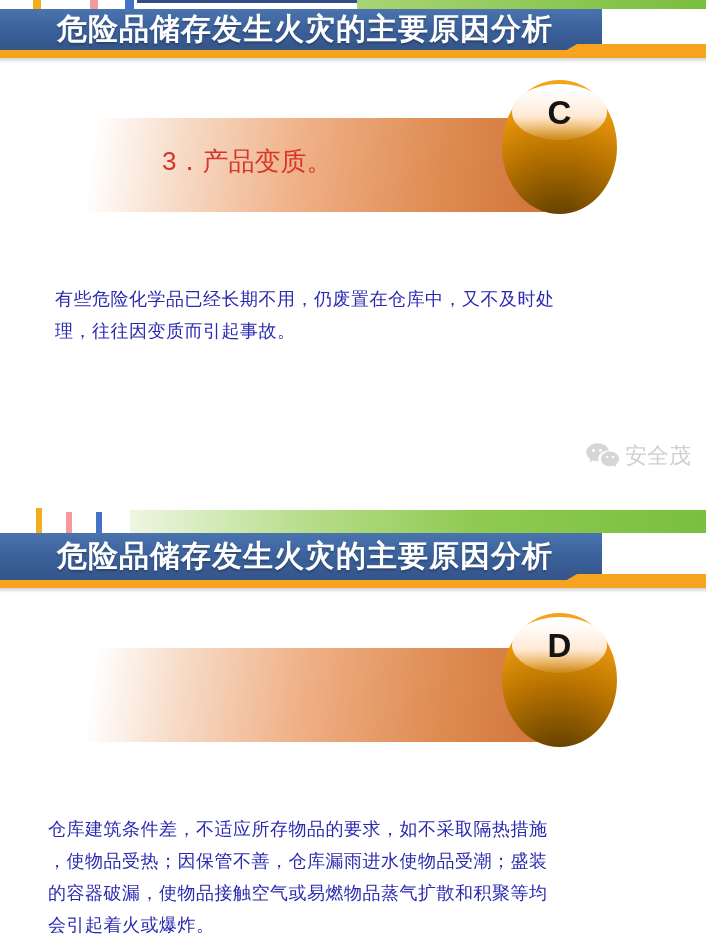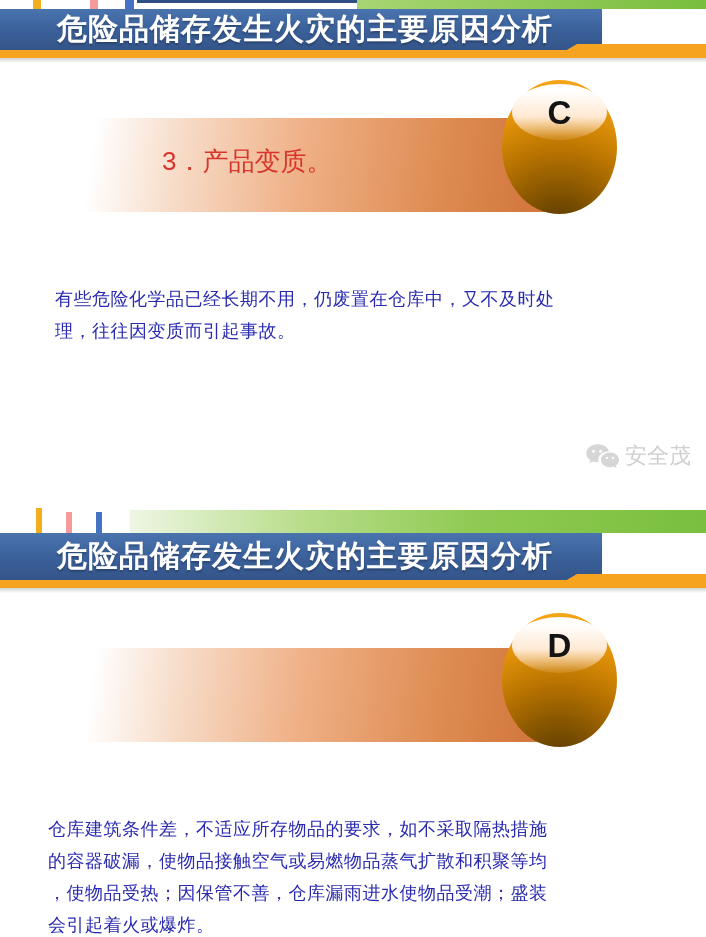--- a/index.html
+++ b/index.html
@@ -83,21 +83,21 @@
 
   
   .body-text { position:absolute; color:var(--body-blue,#2a2ab0);
     font-size:18px; line-height:32px; font-weight:500; letter-spacing:0.5px; }
   .slide1 .body-text { left:55px; top:283px; width:615px; }
   .slide2 .body-text { left:48px; top:307px; width:622px; }
   .body-line { white-space:nowrap; }
 
   
   .watermark { position:absolute; left:584px; top:441px; height:30px;
-    display:flex; align-items:center; gap:4px;
+    display:flex; align-items:flex-start; gap:4px;
     color:var(--watermark-gray,#cfcfcf); font-size:22px; }
   .watermark svg { display:block; }
 </style>
 </head>
 <body>
 
 <section class="slide slide1">
   <div class="topband">
     <span class="tab tab-yellow"></span>
     <span class="tab tab-pink"></span>
@@ -154,17 +154,17 @@
 
   <div class="banner"></div>
 
   <div class="sphere">
     <div class="cap"></div>
     <div class="letter">D</div>
   </div>
 
   <div class="body-text">
     <div class="body-line">仓库建筑条件差，不适应所存物品的要求，如不采取隔热措施</div>
+    <div class="body-line">，使物品受热；因保管不善，仓库漏雨进水使物品受潮；盛装</div>
     <div class="body-line">的容器破漏，使物品接触空气或易燃物品蒸气扩散和积聚等均</div>
-    <div class="body-line">，使物品受热；因保管不善，仓库漏雨进水使物品受潮；盛装</div>
     <div class="body-line">会引起着火或爆炸。</div>
   </div>
 </section>
 
 </body></html>

